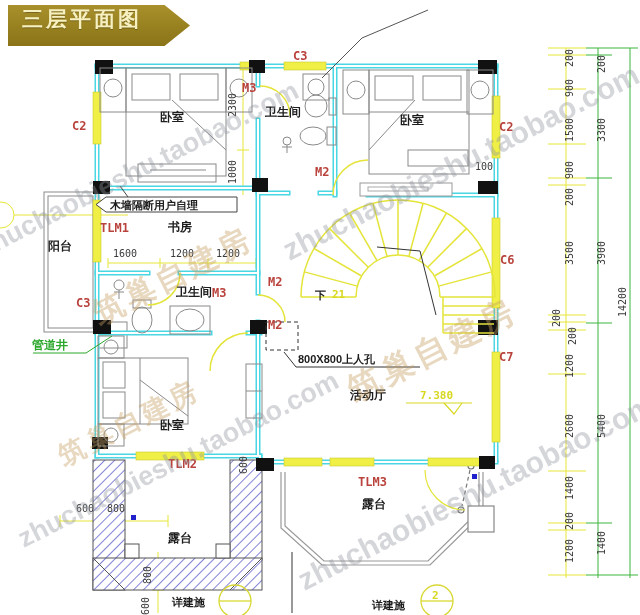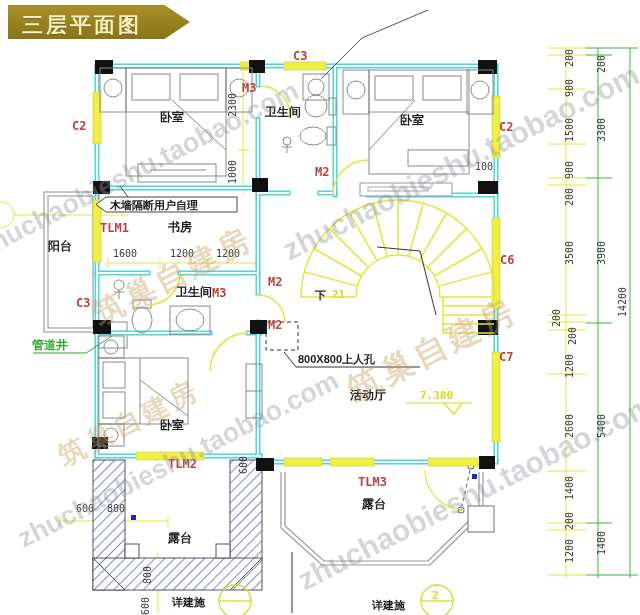--- a/index.html
+++ b/index.html
@@ -1,22 +1,22 @@
 <!DOCTYPE html>
 <html><head>
 <meta charset="utf-8">
 <style>
   html,body{margin:0;padding:0;background:#fff;}
   #stage{position:relative;width:640px;height:615px;background:#ffffff;overflow:hidden;
          font-family:"Liberation Sans",sans-serif;}
   
-  #banner{position:absolute;left:8px;top:5px;width:182px;height:34px;z-index:10;
+  #banner{position:absolute;left:8px;top:5px;width:182px;height:41px;z-index:10;
           background:linear-gradient(180deg,#a9902c 0%,#97801f 55%,#8a7418 100%);
           clip-path:polygon(0 0,86% 0,100% 50%,86% 100%,0 100%);
-          display:flex;align-items:flex-end;}
+          display:flex;align-items:flex-start;}
   #banner .txt{color:#f7f0c0;font-size:21px;font-weight:bold;letter-spacing:3px;
           padding-left:14px;text-shadow:0 1px 0 rgba(0,0,0,.25);}
   
   .wm{position:absolute;white-space:nowrap;pointer-events:none;z-index:6;
       transform-origin:0 50%;font-weight:bold;}
   .wm.en{color:#8f959d;opacity:.38;font-size:27px;}
   .wm.cn{color:#c59f62;opacity:.40;font-size:31px;letter-spacing:4px;}
   svg{position:absolute;left:0;top:0;z-index:2;}
   svg text{font-family:"Liberation Sans",sans-serif;}
   .dim{font-family:"DejaVu Sans Mono",monospace;font-size:10px;fill:#3a3a3a;}

